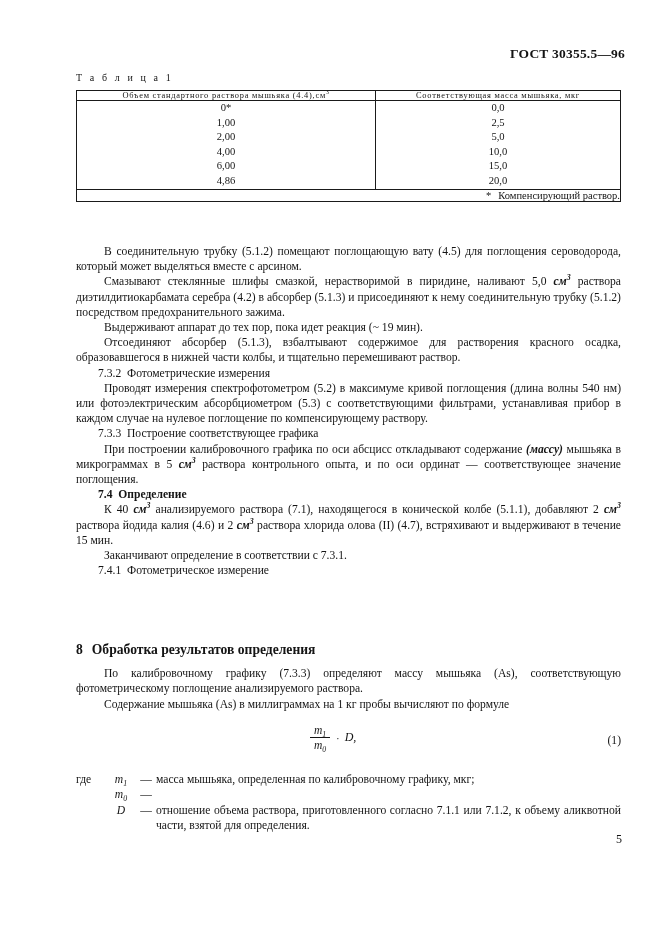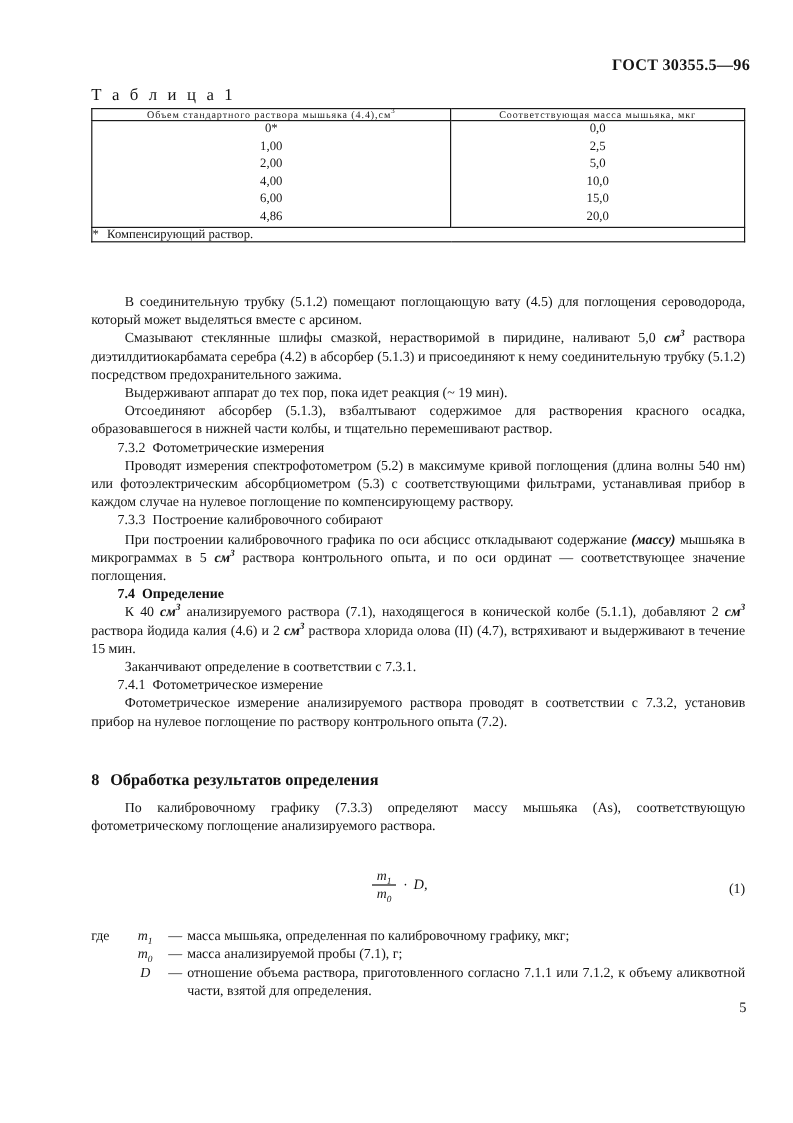--- a/index.html
+++ b/index.html
@@ -33,21 +33,21 @@
     font-weight: bold;
     letter-spacing: 0.2px;
     white-space: nowrap;
   }
 
   
   .table-caption {
     position: absolute;
     left: 60px;
     top: 72px;
-    font-size: 14px;
+    font-size: 10px;
     letter-spacing: 2.6px;
   }
 
   
   .data-table-wrap {
     position: absolute;
     left: 60px;
     top: 90px;
     width: 545px;
   }
@@ -76,21 +76,21 @@
     padding: 7px 6px 7px;
     vertical-align: top;
     line-height: 1.38;
     border-bottom: 1px solid #1a1a1a;
   }
   td.col-body .num {
     display: block;
   }
   td.footnote-cell {
     font-size: 10.5px;
-    text-align: left;
+    text-align: right;
     padding: 6px 6px 7px 14px;
     border-top: 1px solid #1a1a1a;
   }
   .fn-star { margin-right: 7px; }
 
   
   .body-text {
     position: absolute;
     left: 60px;
     top: 244px;
@@ -269,35 +269,35 @@
     </table>
   </div>
 
   <div class="body-text">
     <p>В соединительную трубку (5.1.2) помещают поглощающую вату (4.5) для поглощения сероводорода, который может выделяться вместе с арсином.</p>
     <p><span>Смазывают стеклянные шлифы смазкой, нерастворимой в пиридине, наливают 5,0 </span><span class="bi">см</span><sup class="bi">3</sup><span> раствора диэтилдитиокарбамата серебра (4.2) в абсорбер (5.1.3) и присоединяют к нему соединительную трубку (5.1.2) посредством предохранительного зажима.</span></p>
     <p>Выдерживают аппарат до тех пор, пока идет реакция (~ 19 мин).</p>
     <p>Отсоединяют абсорбер (5.1.3), взбалтывают содержимое для растворения красного осадка, образовавшегося в нижней части колбы, и тщательно перемешивают раствор.</p>
     <p class="sub-head"><span>7.3.2</span>&nbsp;&nbsp;<span>Фотометрические измерения</span></p>
     <p>Проводят измерения спектрофотометром (5.2) в максимуме кривой поглощения (длина волны 540 нм) или фотоэлектрическим абсорбциометром (5.3) с соответствующими фильтрами, устанавливая прибор в каждом случае на нулевое поглощение по компенсирующему раствору.</p>
-    <p class="sub-head"><span>7.3.3</span>&nbsp;&nbsp;<span>Построение калибровочного собирают</span></p>
+    <p class="sub-head"><span>7.3.3</span>&nbsp;&nbsp;<span>Построение соответствующее графика</span></p>
     <p><span>При построении калибровочного графика по оси абсцисс откладывают содержание </span><span class="bi">(массу)</span><span> мышьяка в микрограммах в 5 </span><span class="bi">см</span><sup class="bi">3</sup><span> раствора контрольного опыта, и по оси ординат — соответствующее значение поглощения.</span></p>
     <p class="sub-head"><span class="bold">7.4</span>&nbsp;&nbsp;<span class="bold">Определение</span></p>
     <p><span>К 40 </span><span class="bi">см</span><sup class="bi">3</sup><span> анализируемого раствора (7.1), находящегося в конической колбе (5.1.1), добавляют 2 </span><span class="bi">см</span><sup class="bi">3</sup><span> раствора йодида калия (4.6) и 2 </span><span class="bi">см</span><sup class="bi">3</sup><span> раствора хлорида олова (II) (4.7), встряхивают и выдерживают в течение 15 мин.</span></p>
     <p>Заканчивают определение в соответствии с 7.3.1.</p>
     <p class="sub-head"><span>7.4.1</span>&nbsp;&nbsp;<span>Фотометрическое измерение</span></p>
-    <p>Фотометрическое измерение анализируемого раствора проводят в соответствии с 7.3.2, установив прибор на нулевое поглощение по раствору контрольного опыта (7.2).</p>
   </div>
 
   <div class="section-heading">
     <span class="num">8</span><span>Обработка результатов определения</span>
   </div>
 
   <div class="body-text-2">
     <p>По калибровочному графику (7.3.3) определяют массу мышьяка (As), соответствующую фотометрическому поглощение анализируемого раствора.</p>
+    <p>Содержание мышьяка (As) в миллиграммах на 1 кг пробы вычисляют по формуле</p>
   </div>
 
   <div class="formula-block">
     <div class="formula">
       <span class="frac">
         <span class="top"><span>m</span><sub>1</sub></span>
         <span class="bar"></span>
         <span class="bot"><span>m</span><sub>0</sub></span>
       </span>
       <span class="dot">·</span>
@@ -310,21 +310,20 @@
     <div class="def-row">
       <span class="def-lead">где</span>
       <span class="def-sym"><span>m</span><sub>1</sub></span>
       <span class="def-dash">—</span>
       <span class="def-text">масса мышьяка, определенная по калибровочному графику, мкг;</span>
     </div>
     <div class="def-row">
       <span class="def-lead"></span>
       <span class="def-sym"><span>m</span><sub>0</sub></span>
       <span class="def-dash">—</span>
-      <span class="def-text">масса анализируемой пробы (7.1), г;</span>
     </div>
     <div class="def-row">
       <span class="def-lead"></span>
       <span class="def-sym"><span>D</span><sub></sub></span>
       <span class="def-dash">—</span>
       <span class="def-text">отношение объема раствора, приготовленного согласно 7.1.1 или 7.1.2, к объему аликвотной части, взятой для определения.</span>
     </div>
   </div>
 
   <div class="page-number">5</div>

